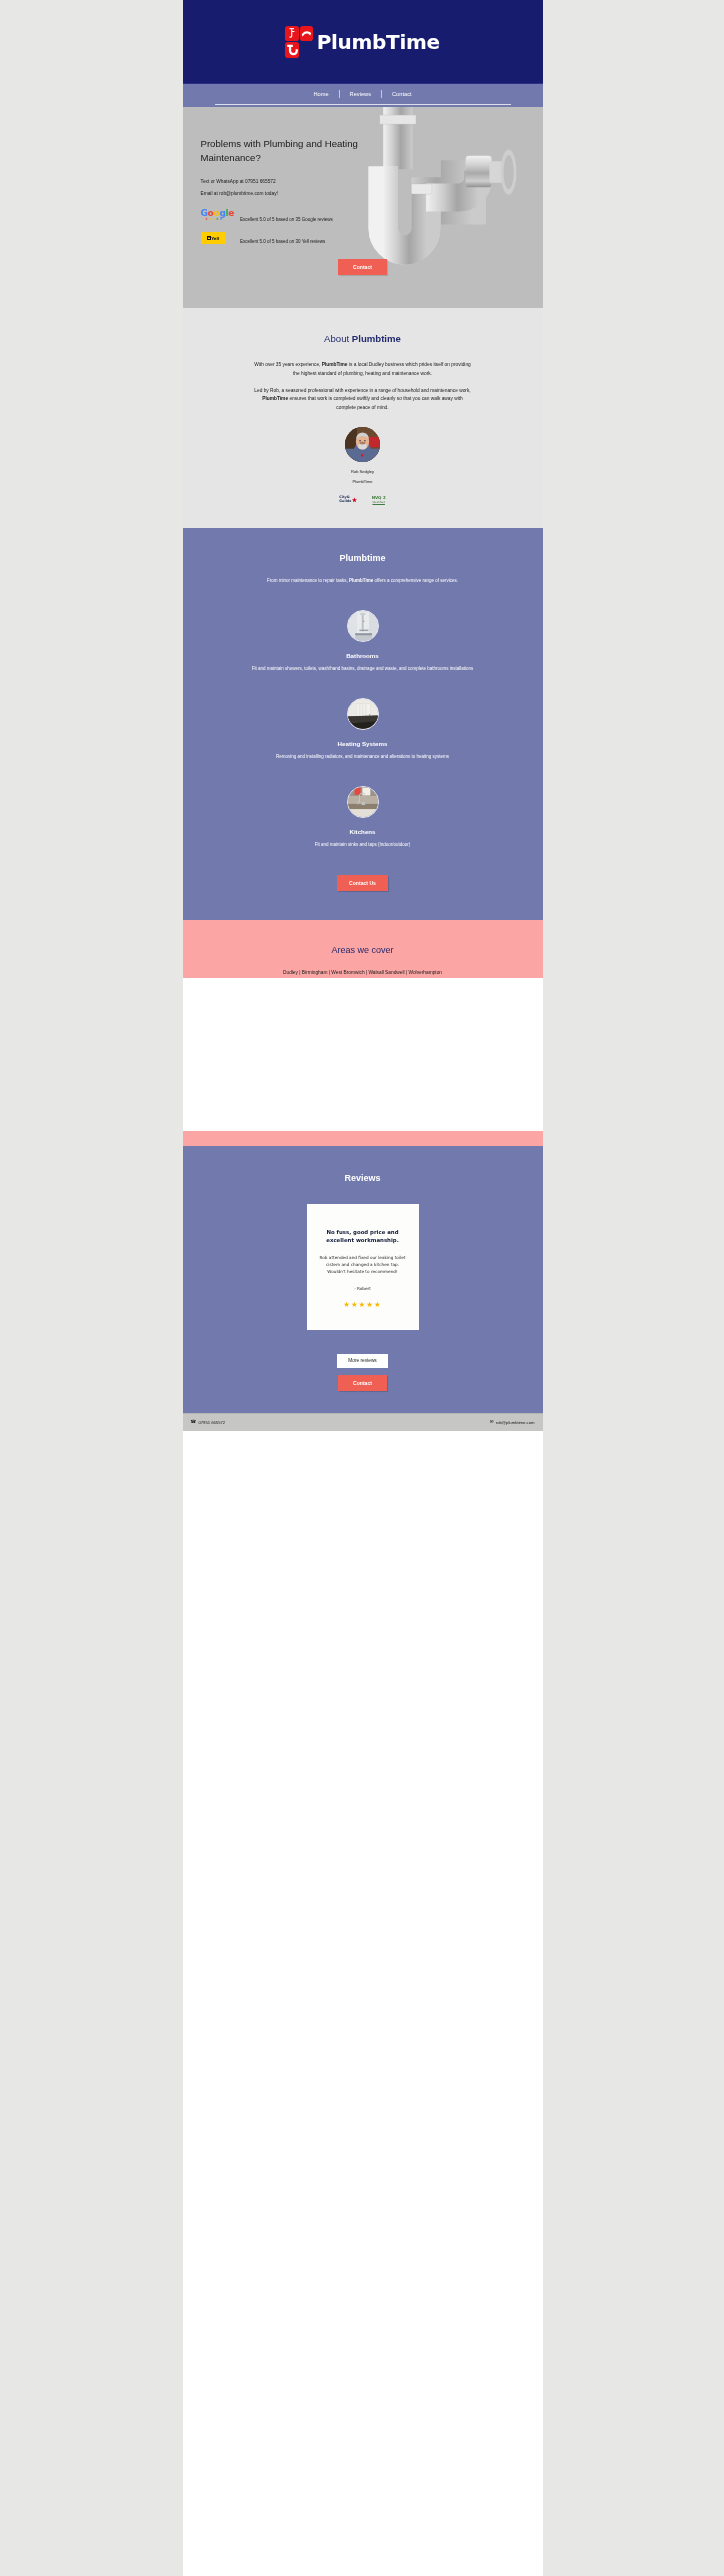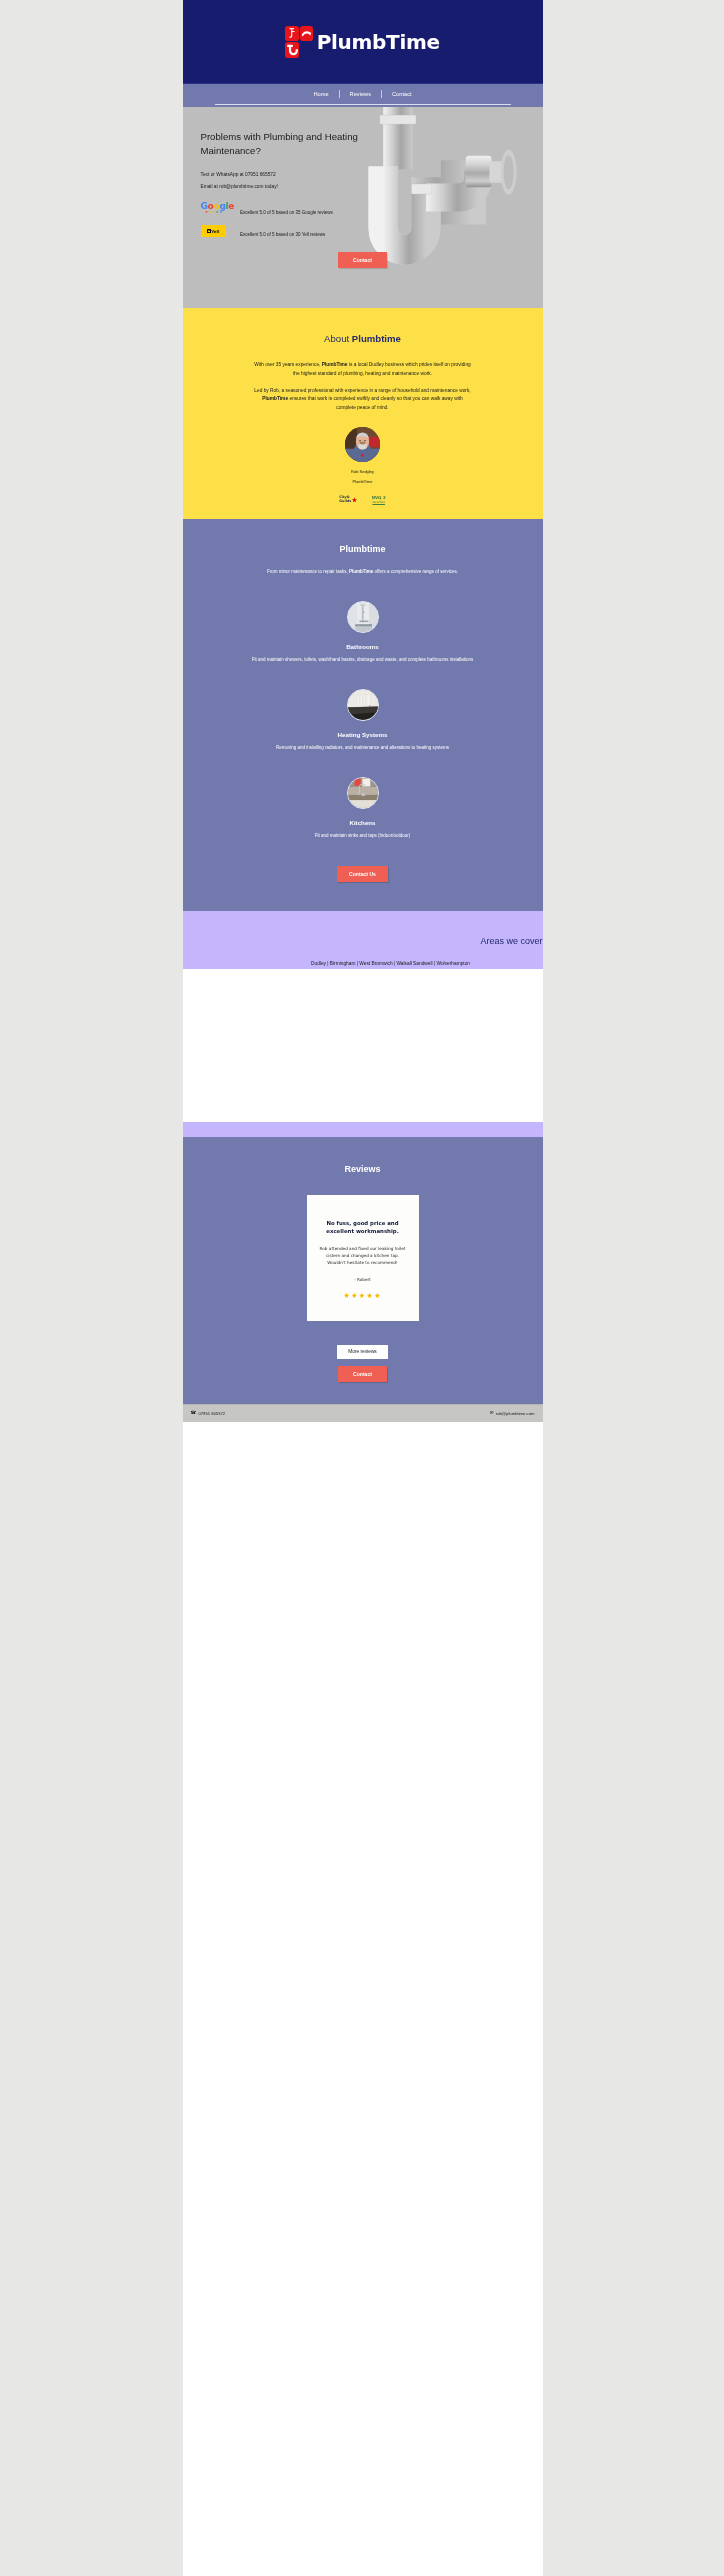--- a/index.html
+++ b/index.html
@@ -89,21 +89,21 @@
   .nav-rule {
     height: 0.6px;
     background: rgba(255,255,255,0.75);
     margin: 6.2px 32px 0 32px;
   }
 
   
   .hero {
     background: #bdbdbd;
     position: relative;
-    padding: 23px 0 24px 0;
+    padding: 30px 0 24px 0;
     overflow: hidden;
     min-height: 201px;
   }
   .hero-pipe {
     position: absolute;
     right: -4.5px;
     top: 0px;
     width: 192px;
     height: 181px;
     opacity: 0.95;
@@ -200,22 +200,22 @@
     text-align: center;
     padding: 5.1px 0;
     border: none;
     cursor: pointer;
     box-shadow: 1.1px 1.1px 0 rgba(0,0,0,0.12);
     font-family: "Liberation Sans", sans-serif;
   }
 
   
   .about {
-    background: #fde047;
-    padding: 25px 0 15px 0;
+    background: #e5e5e5;
+    padding: 25px 0 24px 0;
     text-align: center;
   }
   .about-title {
     font-size: 9.6px;
     color: #232a6e;
     font-weight: normal;
     margin-bottom: 17px;
   }
   .about-title b { font-weight: bold; }
   .about-para {
@@ -346,23 +346,23 @@
     text-align: center;
     padding: 5.1px 0;
     border: none;
     cursor: pointer;
     box-shadow: 1.1px 1.1px 0 rgba(0,0,0,0.15);
     font-family: "Liberation Sans", sans-serif;
   }
 
   
   .areas {
-    background: #c4b5fd;
+    background: #fca5a5;
     padding: 25px 0 0 0;
-    text-align: right;
+    text-align: center;
     min-height: 226px;
   }
   .areas-title {
     font-size: 9px;
     color: #232a6e;
     font-weight: normal;
     margin-bottom: 14.7px;
   }
   .areas-text {
     font-size: 4.8px;

